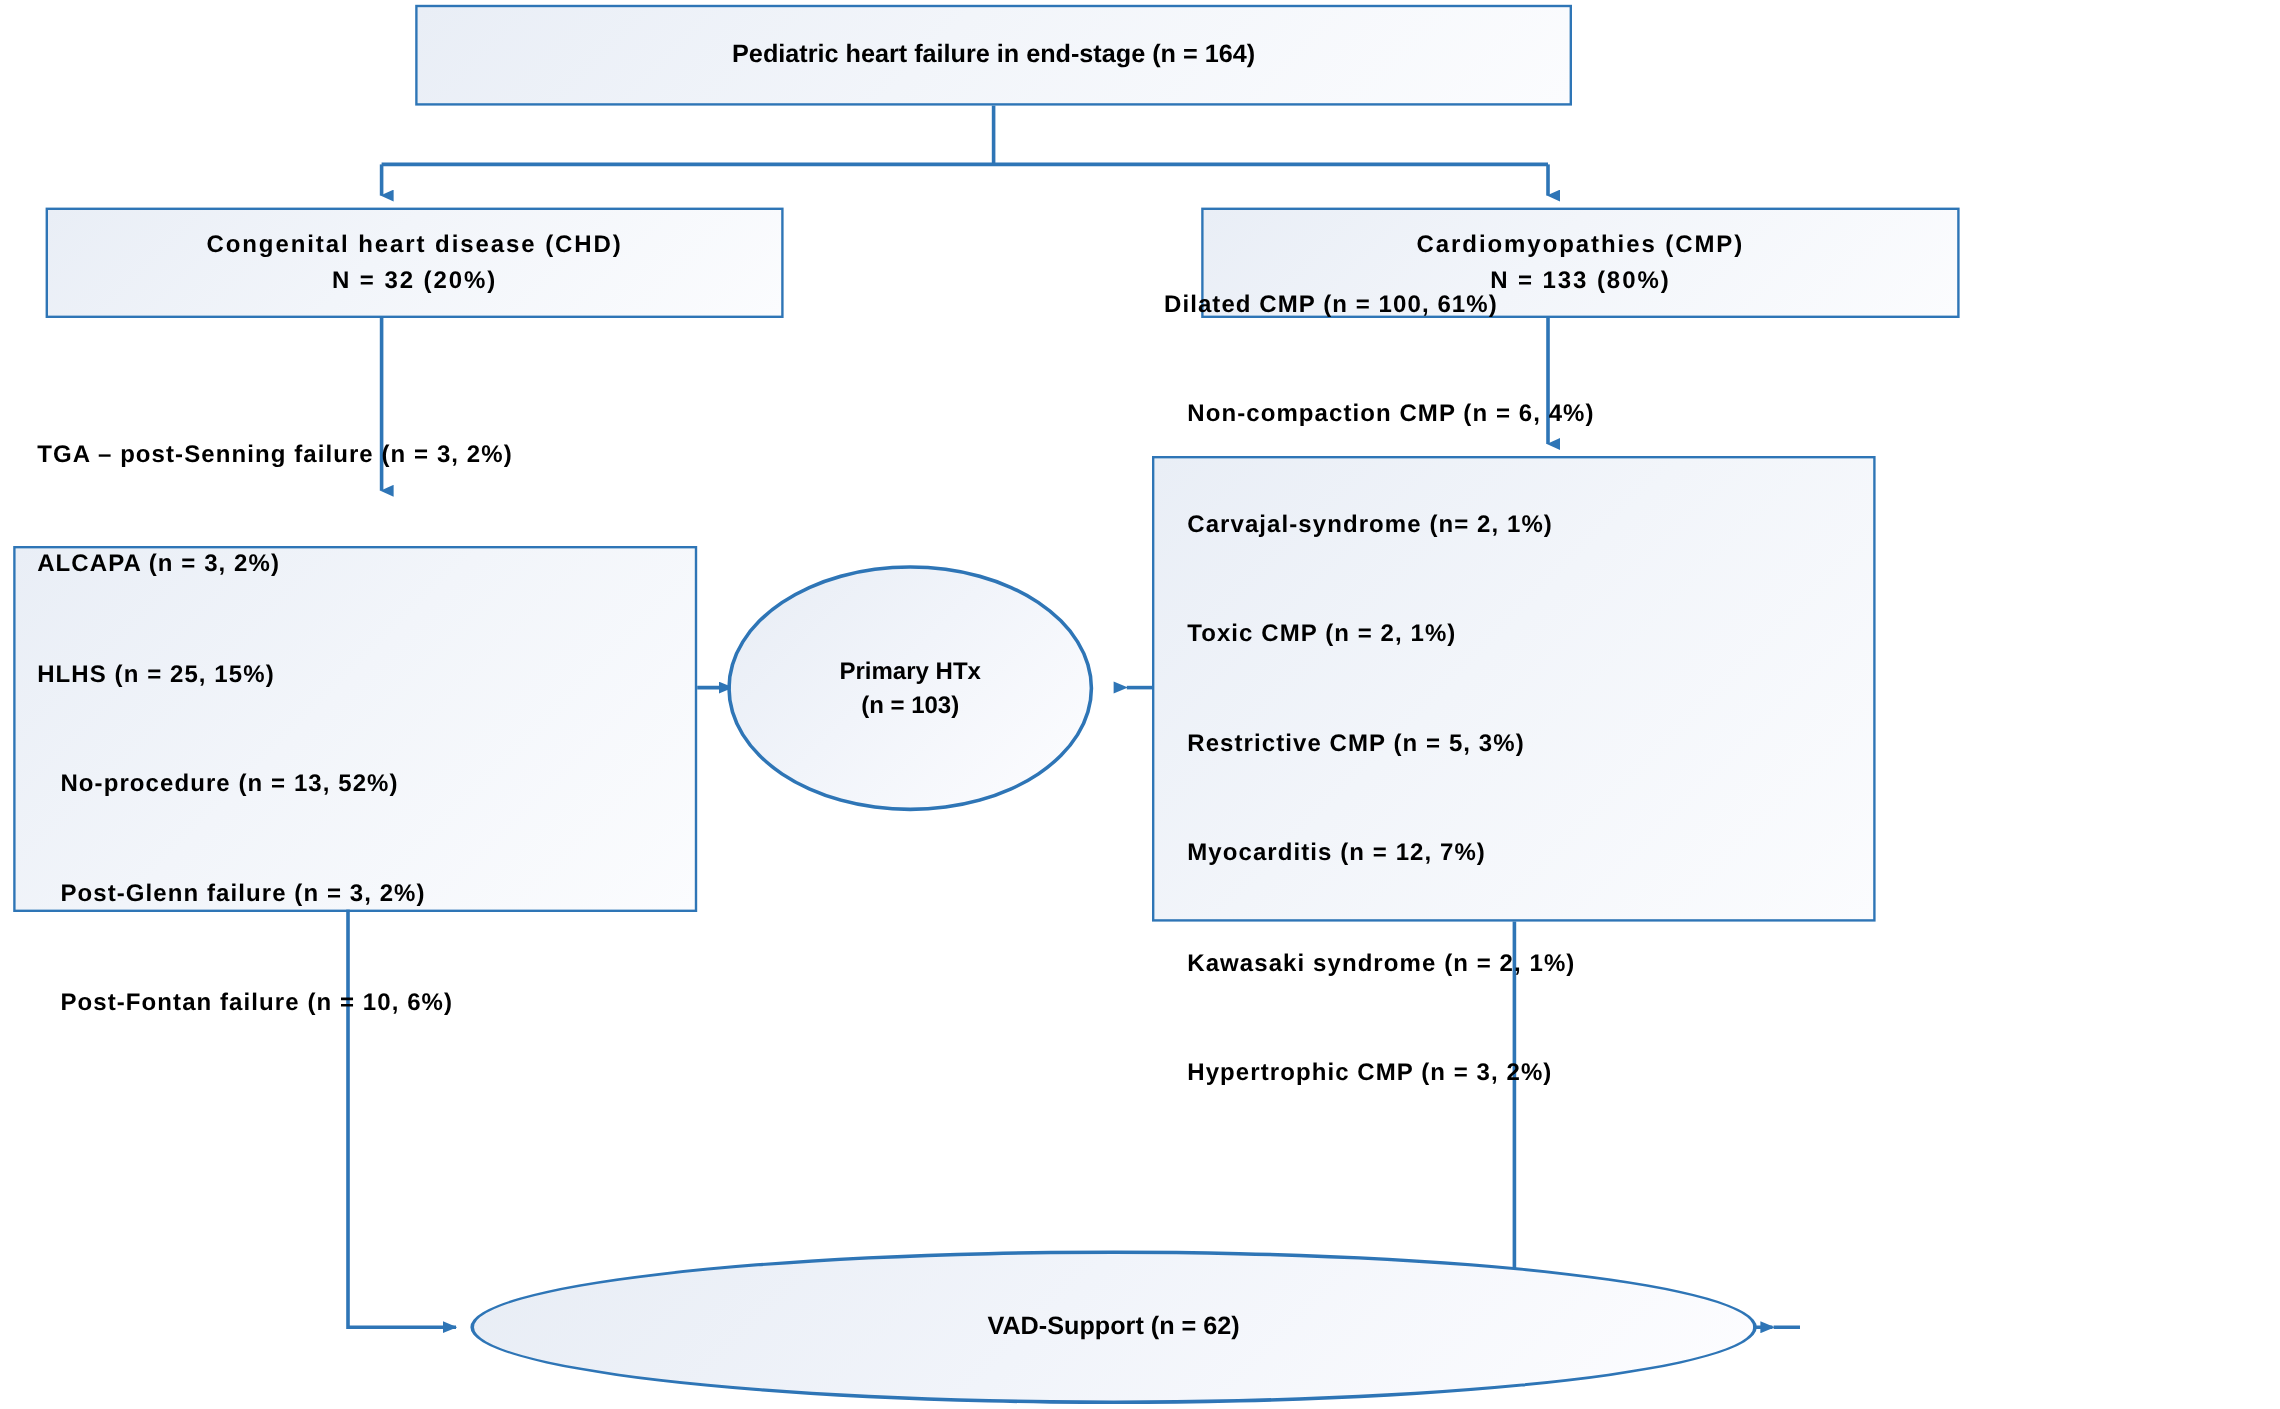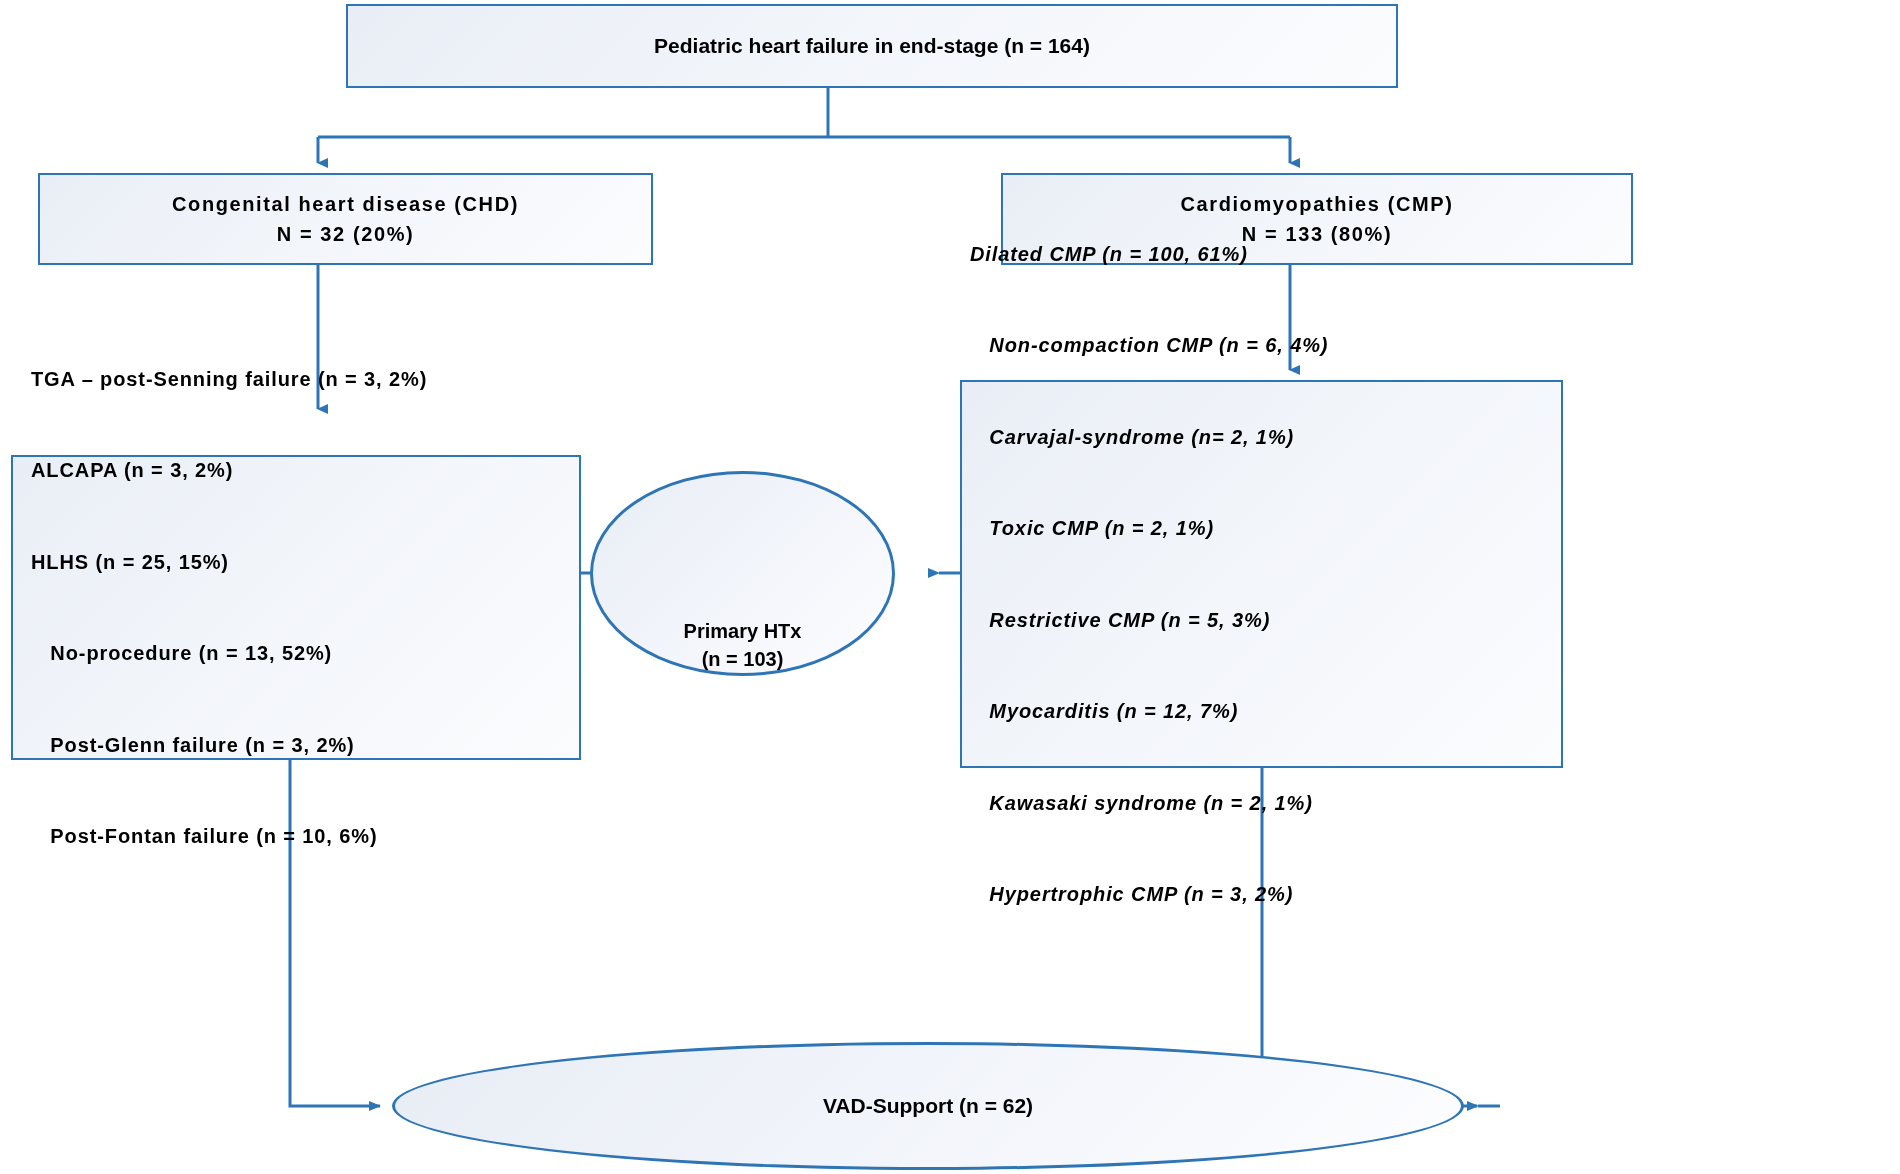--- a/index.html
+++ b/index.html
@@ -35,21 +35,21 @@
     align-items: center;
     justify-content: center;
     text-align: center;
   }
   .node-text {
     color: #000000;
     font-weight: bold;
   }
   
   #box-top {
-    left: 346px; top: 4px; width: 1052px; height: 84px;
+    left: 346px; top: 4px; width: 964px; height: 84px;
   }
   #box-top .node-text {
     font-size: 21px;
     letter-spacing: 0px;
   }
   
   #box-chd {
     left: 38px; top: 173px; width: 615px; height: 92px;
   }
   #box-chd .node-text {
@@ -89,36 +89,35 @@
     align-items: center;
   }
   #box-cmp-detail .list {
     padding-left: 8px;
     font-size: 20px;
     font-weight: bold;
     line-height: 30.5px;
     color: #000;
     letter-spacing: 0.9px;
     white-space: pre;
-    font-style: italic;
   }
   
   .ellipse {
     position: absolute;
     box-sizing: border-box;
     border: 3px solid #2E75B6;
     border-radius: 50%;
     background: linear-gradient(135deg, #e8edf5 0%, #f1f4fa 45%, #fdfdff 100%);
     display: flex;
     align-items: center;
     justify-content: center;
     text-align: center;
   }
   #ellipse-htx {
-    left: 590px; top: 471px; width: 305px; height: 205px; align-items: flex-end;
+    left: 606px; top: 471px; width: 305px; height: 205px;
   }
   #ellipse-htx .node-text {
     font-size: 20px;
     line-height: 28px;
   }
   #ellipse-vad {
     left: 392px; top: 1042px; width: 1072px; height: 128px;
   }
   #ellipse-vad .node-text {
     font-size: 21px;

